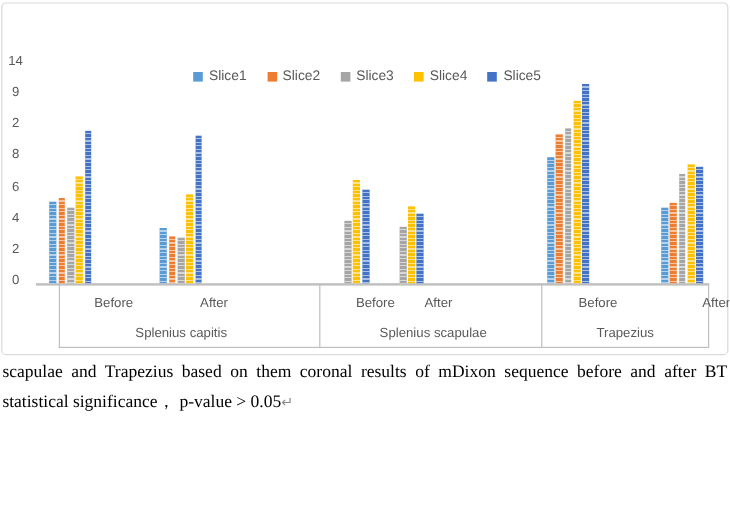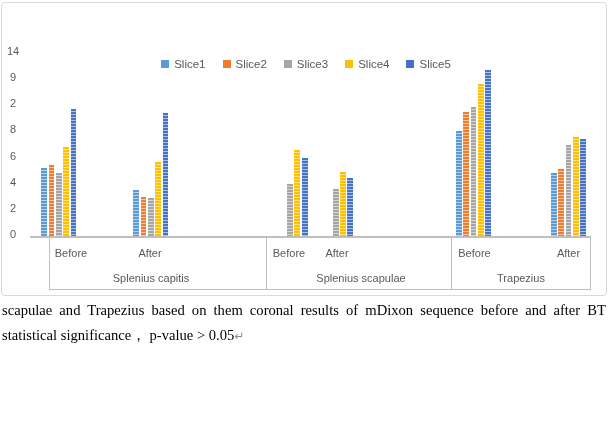--- a/index.html
+++ b/index.html
@@ -30,21 +30,21 @@
   
   .bar{
     position:absolute;
     background-image:repeating-linear-gradient(
       to bottom,
       rgba(255,255,255,0) 0px, rgba(255,255,255,0) 2px,
       rgba(255,255,255,0.55) 2px, rgba(255,255,255,0.55) 3px);
   }
   
   .time-label{
-    position:absolute;top:247px;width:80px;text-align:center;
+    position:absolute;top:247px;width:80px;text-align:right;
     font-size:11px;color:#595959;line-height:13px;
   }
   .muscle-label{
     position:absolute;top:272px;width:150px;text-align:center;
     font-size:11px;color:#595959;line-height:13px;
   }
   
   .caption{
     position:absolute;left:0;top:295px;width:604px;padding:3px 2px 0 2px;
     font-family:"Liberation Serif",serif;font-size:14.6px;line-height:24.9px;color:#000;

